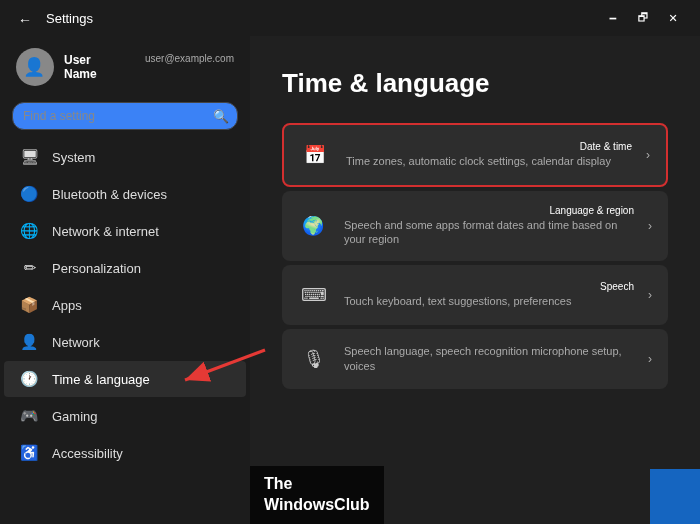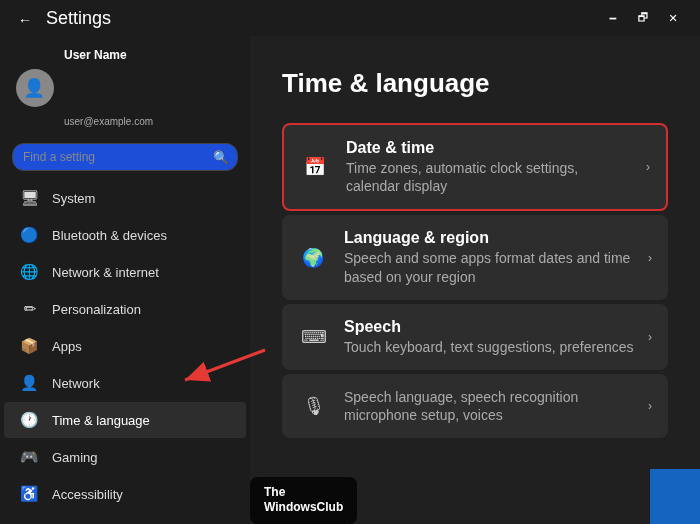--- a/index.html
+++ b/index.html
@@ -24,21 +24,21 @@
       gap: 8px;
       flex-shrink: 0;
     }
     .title-bar-back {
       color: #fff;
       font-size: 14px;
       cursor: pointer;
       padding: 2px 6px;
     }
     .title-bar-title {
-      font-size: 18px;
+      font-size: 13px;
       color: #fff;
       flex: 1;
     }
     .title-bar-controls {
       display: flex;
       gap: 0;
     }
     .title-bar-btn {
       width: 30px;
       height: 22px;
@@ -84,41 +84,40 @@
       flex-shrink: 0;
       overflow: hidden;
       display: flex;
       align-items: center;
       justify-content: center;
       font-size: 18px;
       color: #ccc;
     }
     .sidebar-user-info {
       display: flex;
-      flex-direction: column;
+      flex-direction: row;
       gap: 36px;
     }
     .sidebar-user-name {
       font-size: 12px;
       font-weight: 600;
       color: #fff;
     }
     .sidebar-user-email {
       font-size: 10px;
       color: #aaa;
-      margin-top: 18px;
     }
 
     .sidebar-search {
       margin: 4px 12px 8px;
       position: relative;
     }
     .sidebar-search input {
       width: 100%;
-      background: #1d4ed8;
+      background: #3b82f6;
       border: 1px solid #444;
       border-radius: 12px;
       padding: 6px 32px 6px 10px;
       color: #fff;
       font-size: 12px;
       outline: none;
     }
     .sidebar-search input::placeholder { color: #888; }
     .sidebar-search-icon {
       position: absolute;
@@ -200,27 +199,28 @@
       justify-content: center;
       font-size: 18px;
       flex-shrink: 0;
       color: #ccc;
     }
 
     .settings-item-text {
       flex: 1;
     }
     .settings-item-title {
-      font-size: 16px;
-      font-weight: 700;
+      font-size: 10px;
+      font-weight: 400;
       color: #fff;
       margin-bottom: 2px;
+      text-align: right;
     }
     .settings-item-subtitle {
-      font-size: 14px;
+      font-size: 11px;
       color: #aaa;
       line-height: 1.3;
     }
 
     .settings-item-chevron {
       color: #aaa;
       font-size: 12px;
     }
   </style>
 </head>
@@ -323,21 +323,21 @@
   </div>
         <div class="settings-item">
     <div class="settings-item-icon">🎙</div>
     <div class="settings-item-text">
       <div class="settings-item-subtitle">Speech language, speech recognition microphone setup, voices</div>
     </div>
     <span class="settings-item-chevron">›</span>
   </div>
       </div>
 
-    <div style="position:absolute; bottom: 0; left: 0; background:rgba(0,0,0,0.75); padding:8px 14px; font-size:12px; font-weight:bold; line-height:1.3;border-radius:7px;">
+    <div style="position:absolute; bottom: 0; left: 0; background:rgba(0,0,0,0.75); padding:8px 14px; font-size:16px; font-weight:bold; line-height:1.3;">
       <span>The</span><br>
       <span>WindowsClub</span>
     </div>
 
     <div style="position:absolute; bottom:0; right:0; width:50px; height:55px; background:#1565c0;"></div>
   </div>
 </div>
 
 <svg style="position:fixed; left:155px; top:340px; pointer-events:none; z-index:999;" width="120" height="60">
   <defs>

